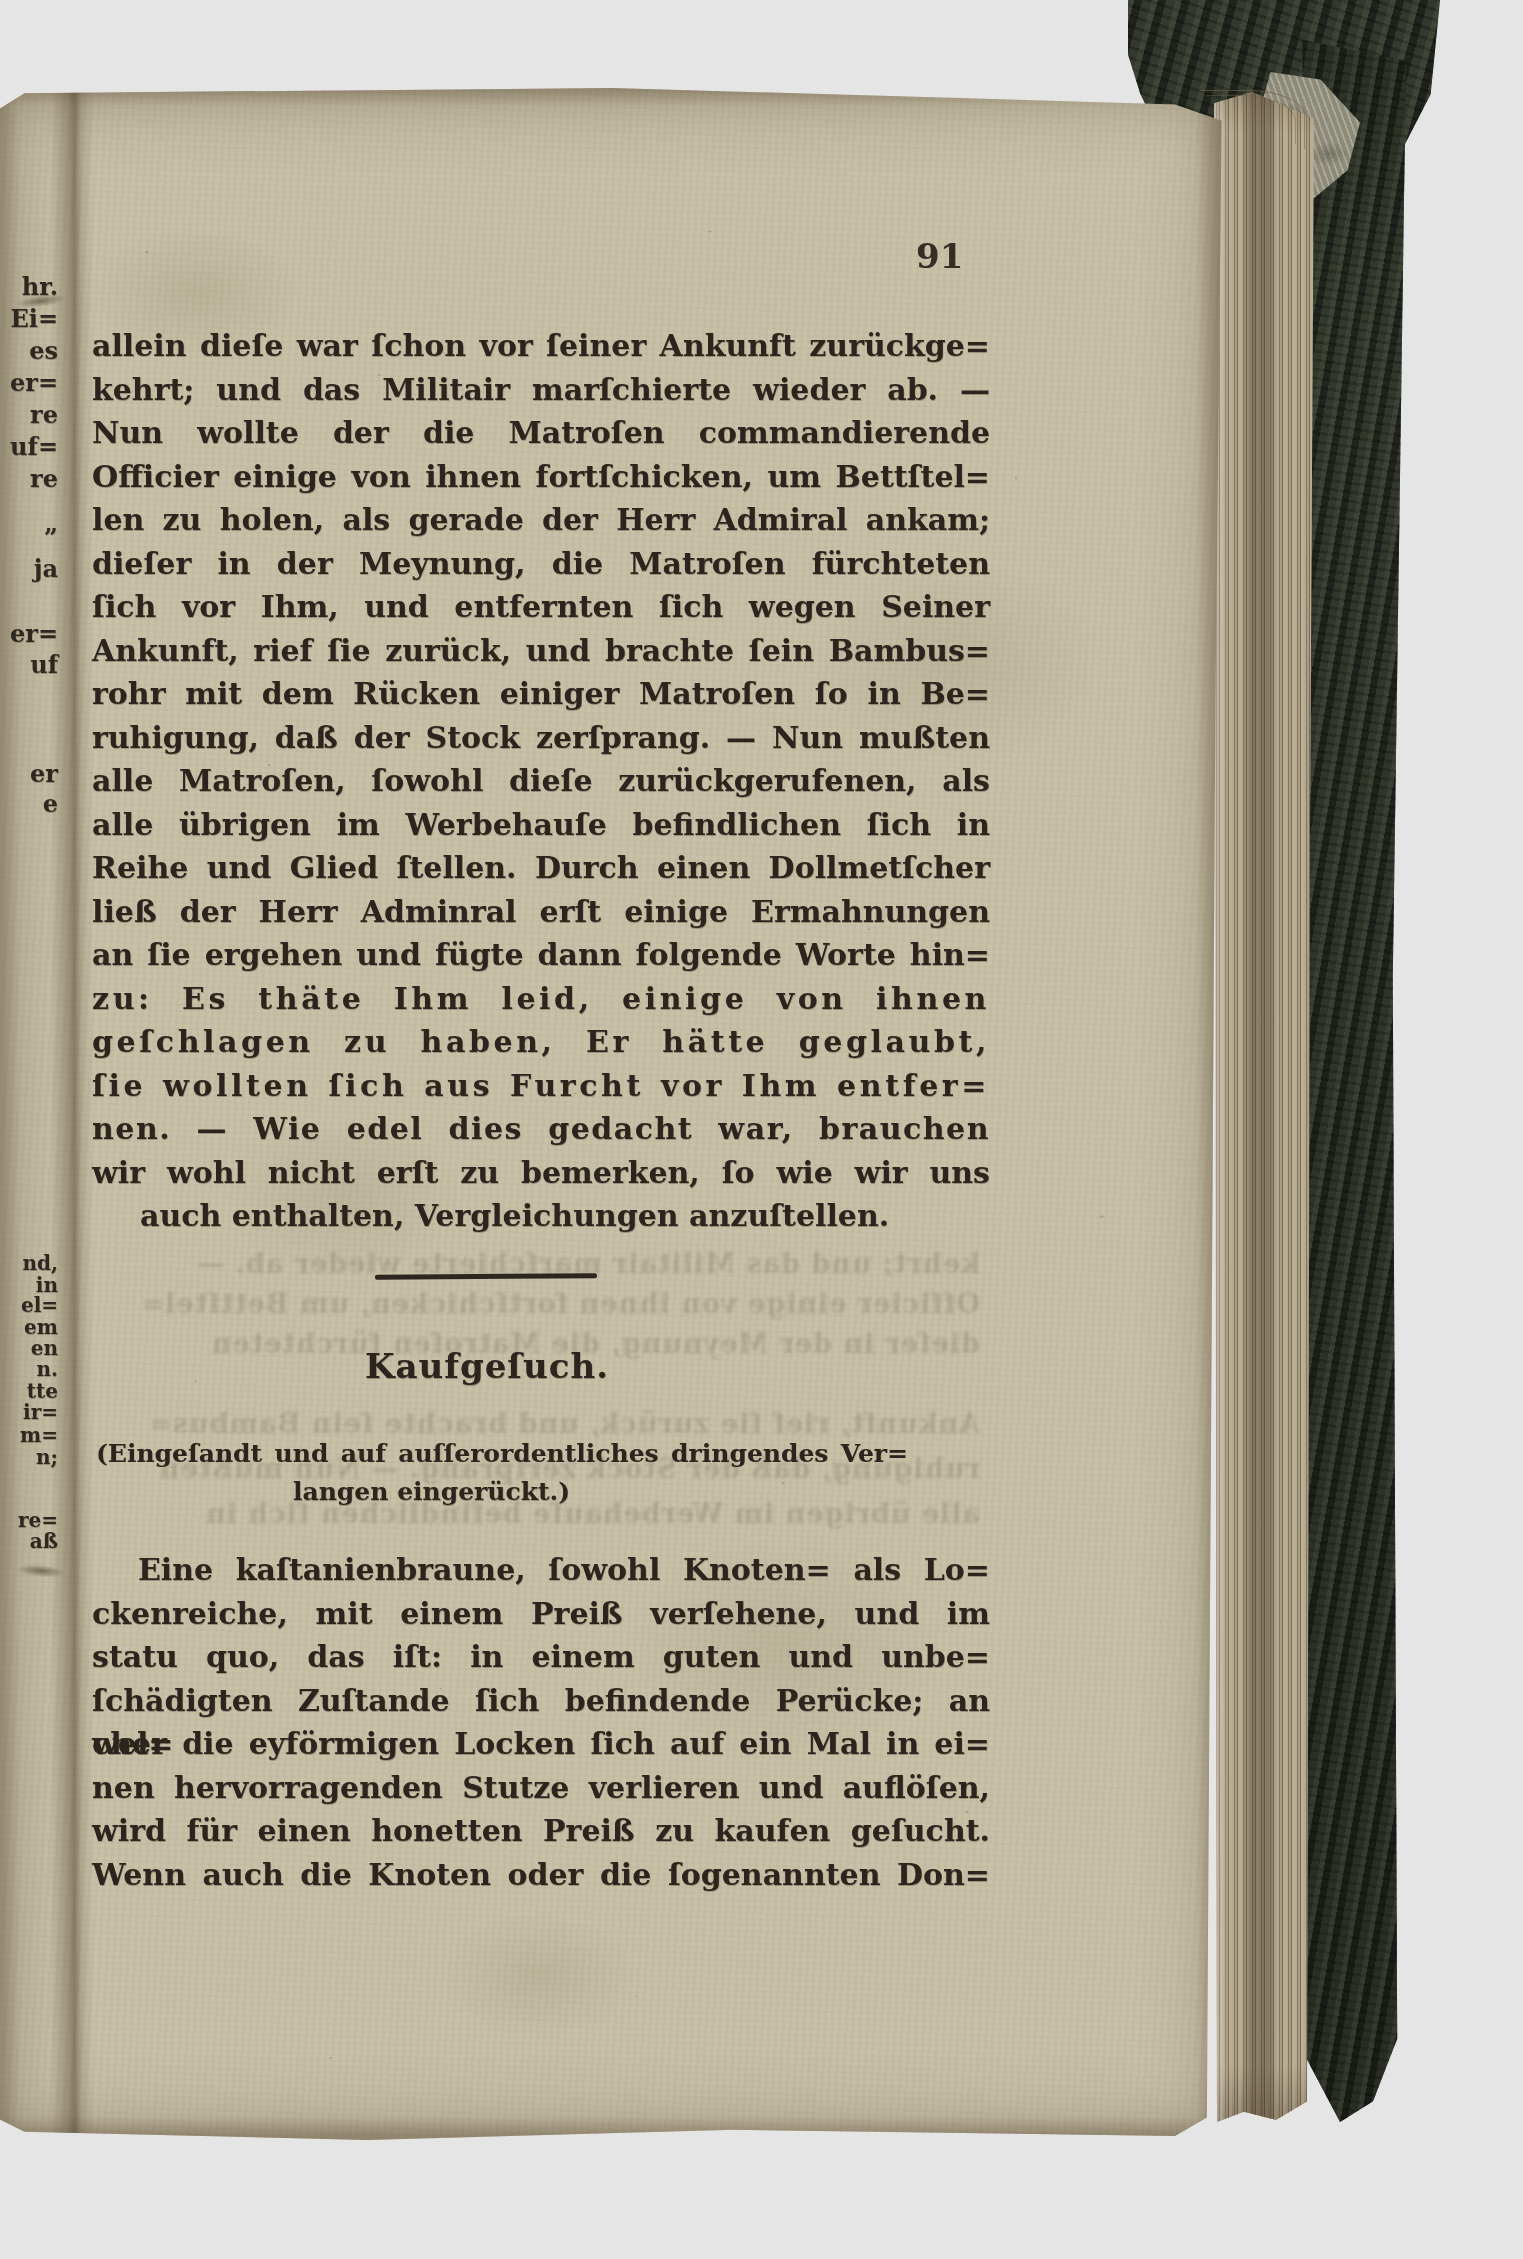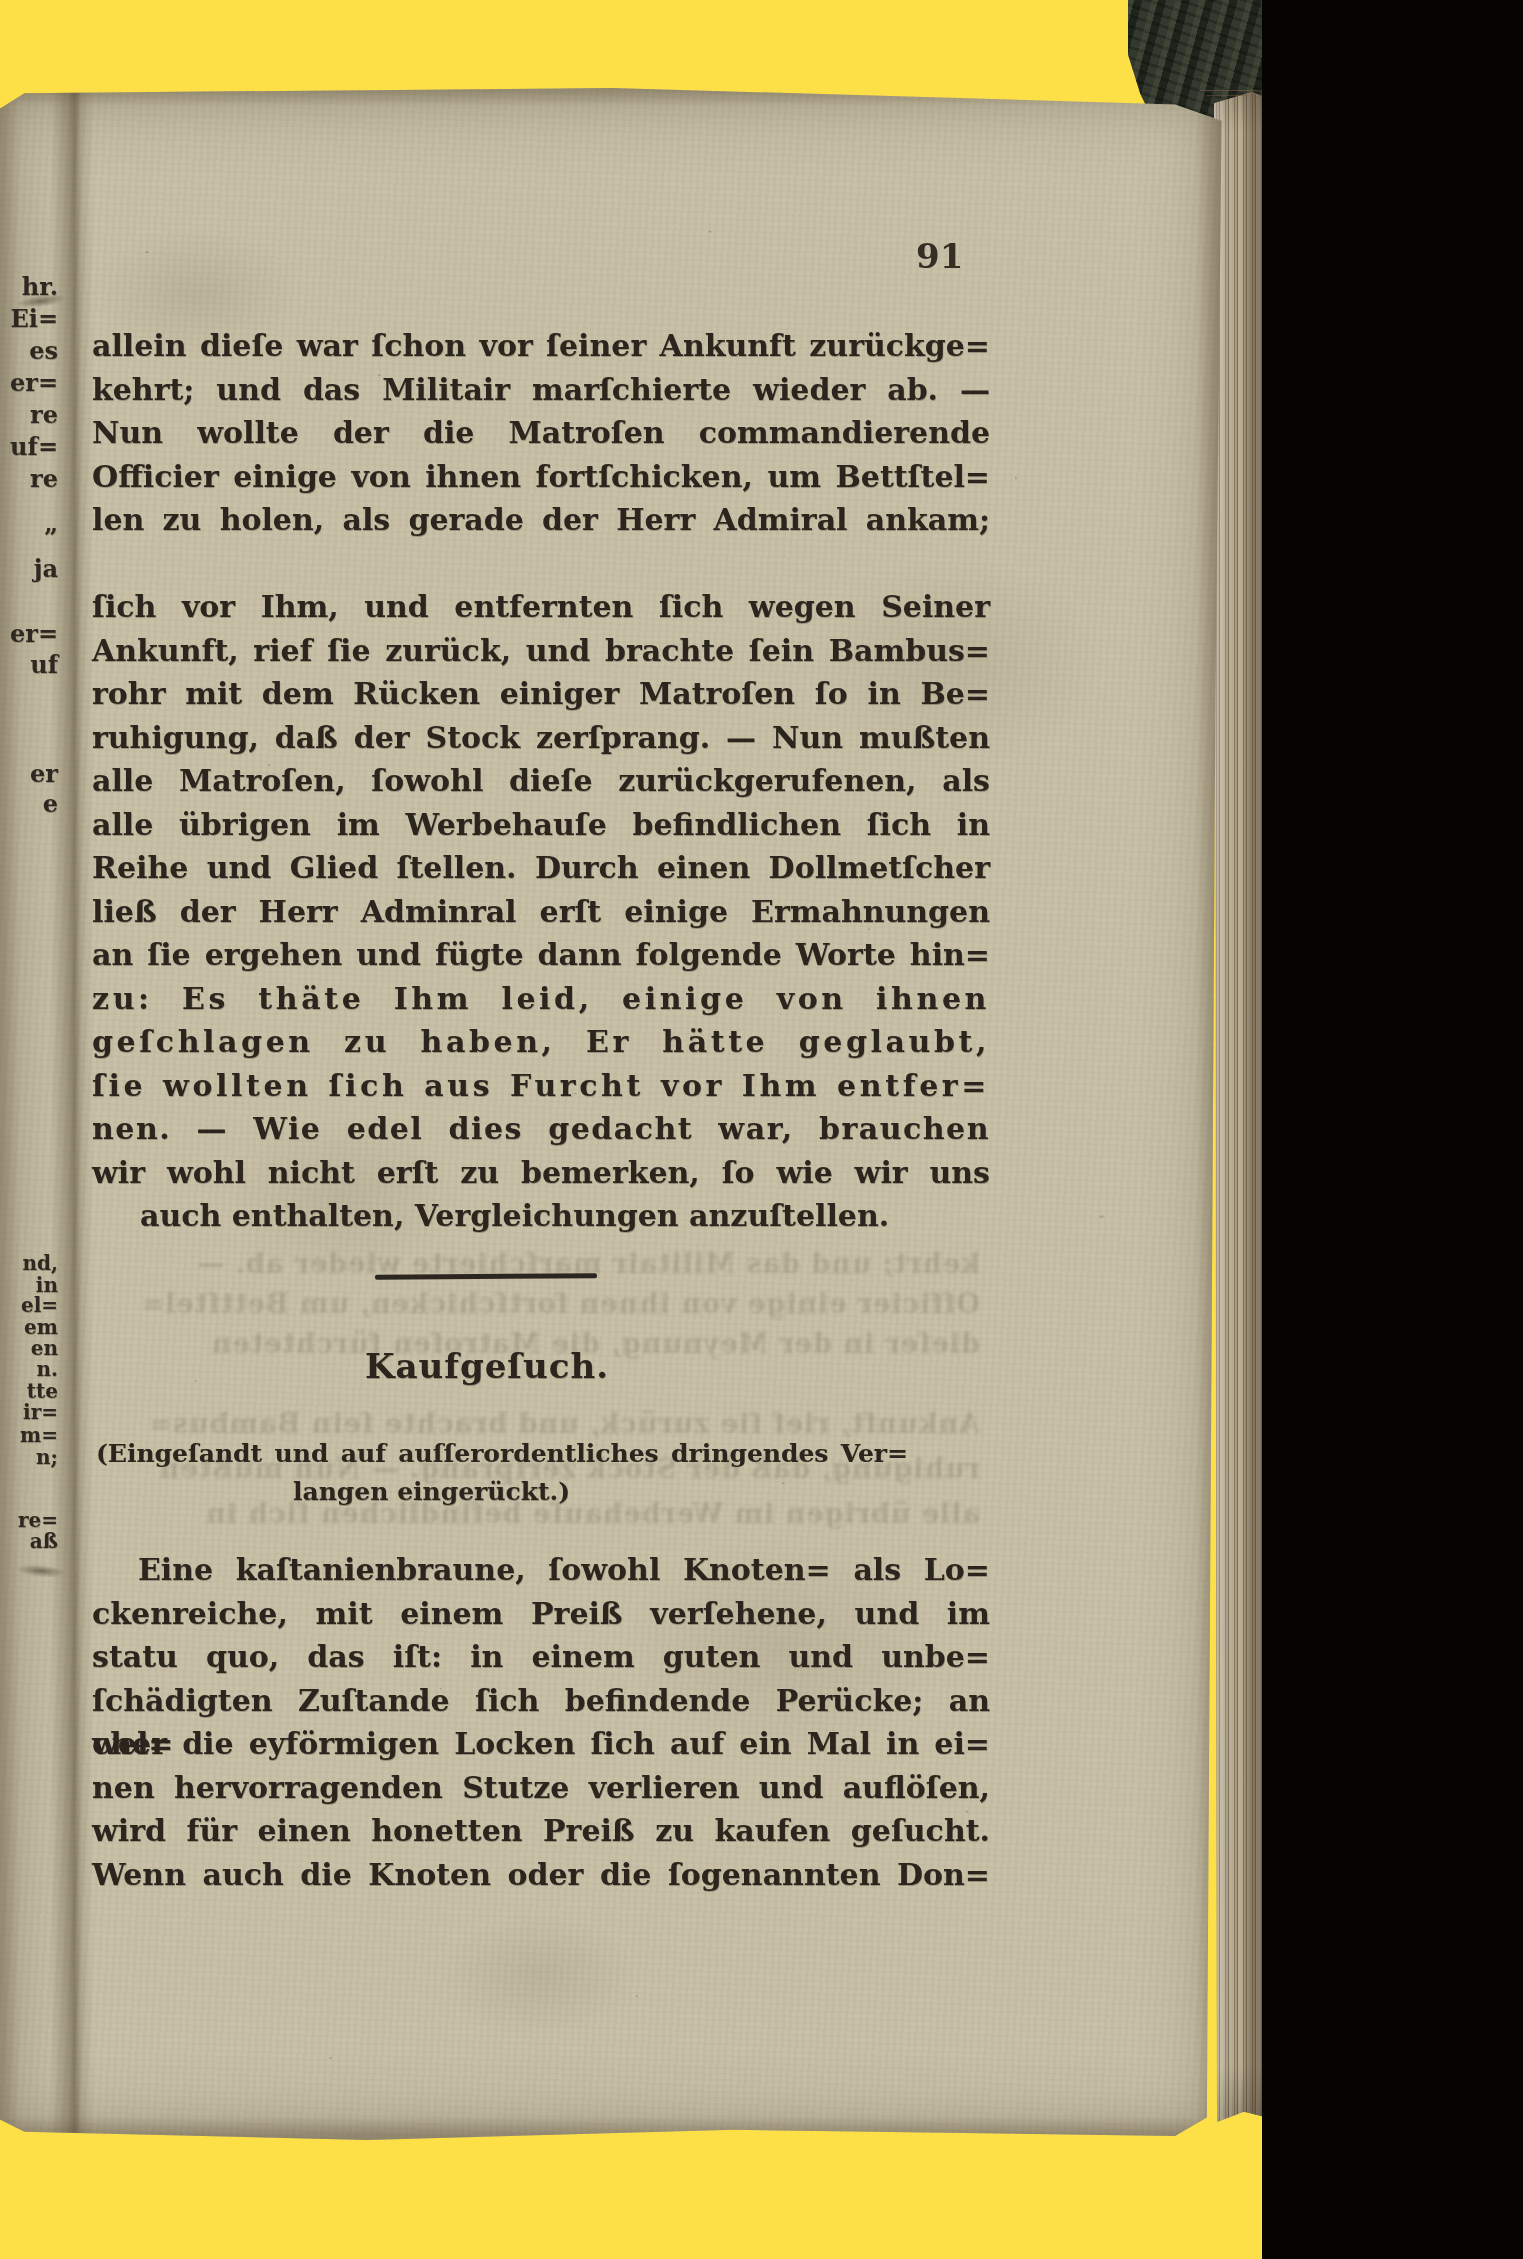--- a/index.html
+++ b/index.html
@@ -1,18 +1,18 @@
 <!DOCTYPE html>
 <html><head>
 <meta charset="utf-8">
 <style>
   html,body{margin:0;padding:0;background:#060403;}
   .scene{
-    position:relative;width:1262px;height:2259px;overflow:hidden;
-    background:#fde047;
+    position:relative;width:1523px;height:2259px;overflow:hidden;
+    background:#e5e5e5;
     font-family:"DejaVu Serif","Liberation Serif",serif;
   }
   
   .cover-top{
     position:absolute;left:1128px;top:0;width:312px;height:248px;
     background-color:#2e332a;
     background-image:
       repeating-linear-gradient(105deg, rgba(88,98,76,.38) 0 6px, rgba(18,22,16,.55) 6px 14px, rgba(64,72,56,.28) 14px 23px),
       repeating-linear-gradient(18deg, rgba(0,0,0,.35) 0 3px, transparent 3px 10px);
     clip-path:polygon(0 0,100% 0,97% 38%,88% 60%,68% 82%,55% 100%,30% 98%,14% 64%,4% 38%,0 22%);
@@ -176,20 +176,21 @@
     <div class="frag lo" style="top:1421px">re=</div>
     <div class="frag lo" style="top:1442px">aß</div>
 
     <div class="pagenum">91</div>
 
     <div class="bl" style="top:236px">allein dieſe war ſchon vor ſeiner Ankunft zurückge=</div>
     <div class="bl" style="top:279.5px">kehrt; und das Militair marſchierte wieder ab. —</div>
     <div class="bl" style="top:323px">Nun wollte der die Matroſen commandierende</div>
     <div class="bl" style="top:366.5px">Officier einige von ihnen fortſchicken, um Bettſtel=</div>
     <div class="bl" style="top:410px">len zu holen, als gerade der Herr Admiral ankam;</div>
+    <div class="bl" style="top:453.5px">dieſer in der Meynung, die Matroſen fürchteten</div>
     <div class="bl" style="top:497px">ſich vor Ihm, und entfernten ſich wegen Seiner</div>
     <div class="bl" style="top:540.5px">Ankunft, rief ſie zurück, und brachte ſein Bambus=</div>
     <div class="bl" style="top:584px">rohr mit dem Rücken einiger Matroſen ſo in Be=</div>
     <div class="bl" style="top:627.5px">ruhigung, daß der Stock zerſprang. — Nun mußten</div>
     <div class="bl" style="top:714.5px">alle übrigen im Werbehauſe befindlichen ſich in</div>
     <div class="bl" style="top:671px">alle Matroſen, ſowohl dieſe zurückgerufenen, als</div>
     <div class="bl" style="top:758px">Reihe und Glied ſtellen. Durch einen Dollmetſcher</div>
     <div class="bl" style="top:801.5px">ließ der Herr Adminral erſt einige Ermahnungen</div>
     <div class="bl" style="top:845px">an ſie ergehen und fügte dann folgende Worte hin=</div>
     <div class="bl sp" style="top:888.5px">zu: Es thäte Ihm leid, einige von ihnen</div>

